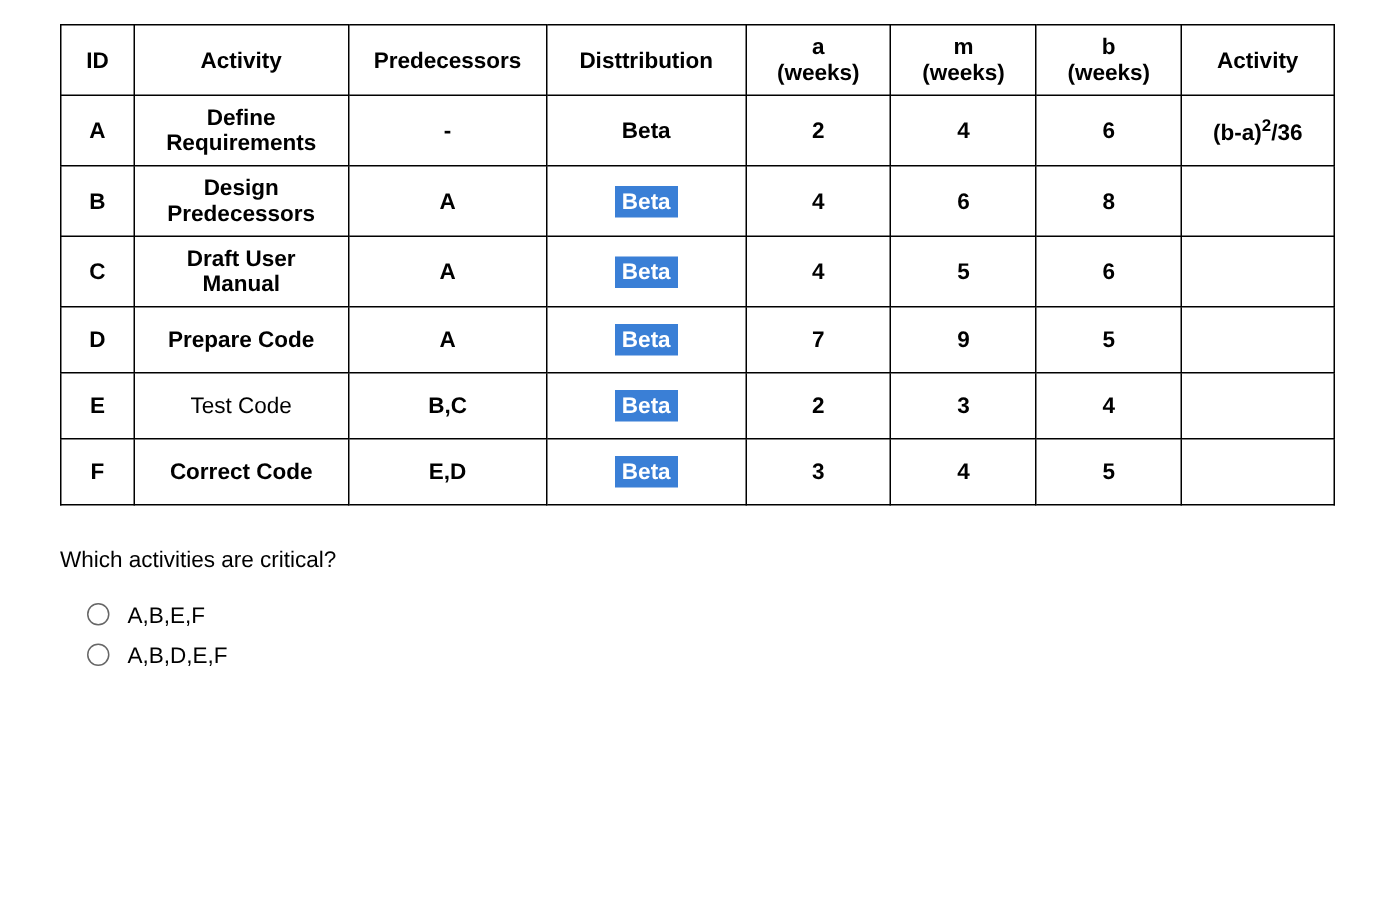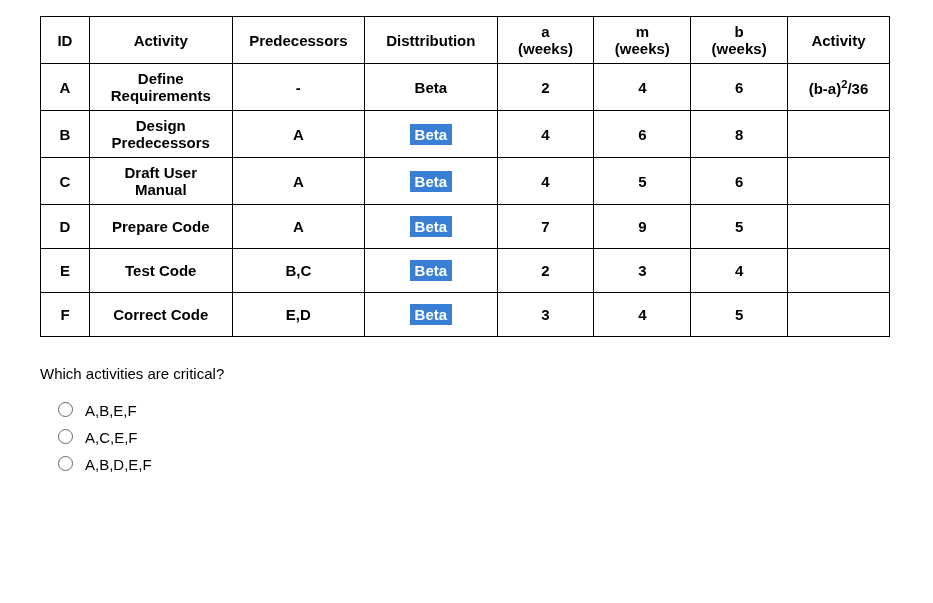--- a/index.html
+++ b/index.html
@@ -147,21 +147,21 @@
         <td style="font-weight: bold;">Prepare Code</td>
         <td style="font-weight: bold;">A</td>
         <td style="font-weight: bold;"><span class="hl">Beta</span></td>
         <td style="font-weight: bold;">7</td>
         <td style="font-weight: bold;">9</td>
         <td style="font-weight: bold;">5</td>
         <td style="font-weight: bold;"></td>
       </tr>
       <tr>
         <td style="font-weight: bold;">E</td>
-        <td style="font-weight: bold;">Test Code</td>
+        <td style="font-weight: normal;">Test Code</td>
         <td style="font-weight: bold;">B,C</td>
         <td style="font-weight: bold;"><span class="hl">Beta</span></td>
         <td style="font-weight: bold;">2</td>
         <td style="font-weight: bold;">3</td>
         <td style="font-weight: bold;">4</td>
         <td style="font-weight: bold;"></td>
       </tr>
       <tr>
         <td style="font-weight: bold;">F</td>
         <td style="font-weight: bold;">Correct Code</td>
@@ -177,19 +177,15 @@
 
 <div class="question">Which activities are critical?</div>
 
 <div class="options" id="options-container">
 <div class="option">
       <span class="radio"></span>
       <span class="option-label">A,B,E,F</span>
     </div>
     <div class="option">
       <span class="radio"></span>
-      <span class="option-label">A,C,E,F</span>
-    </div>
-    <div class="option">
-      <span class="radio"></span>
       <span class="option-label">A,B,D,E,F</span>
     </div>
   </div>
 
 </body></html>

